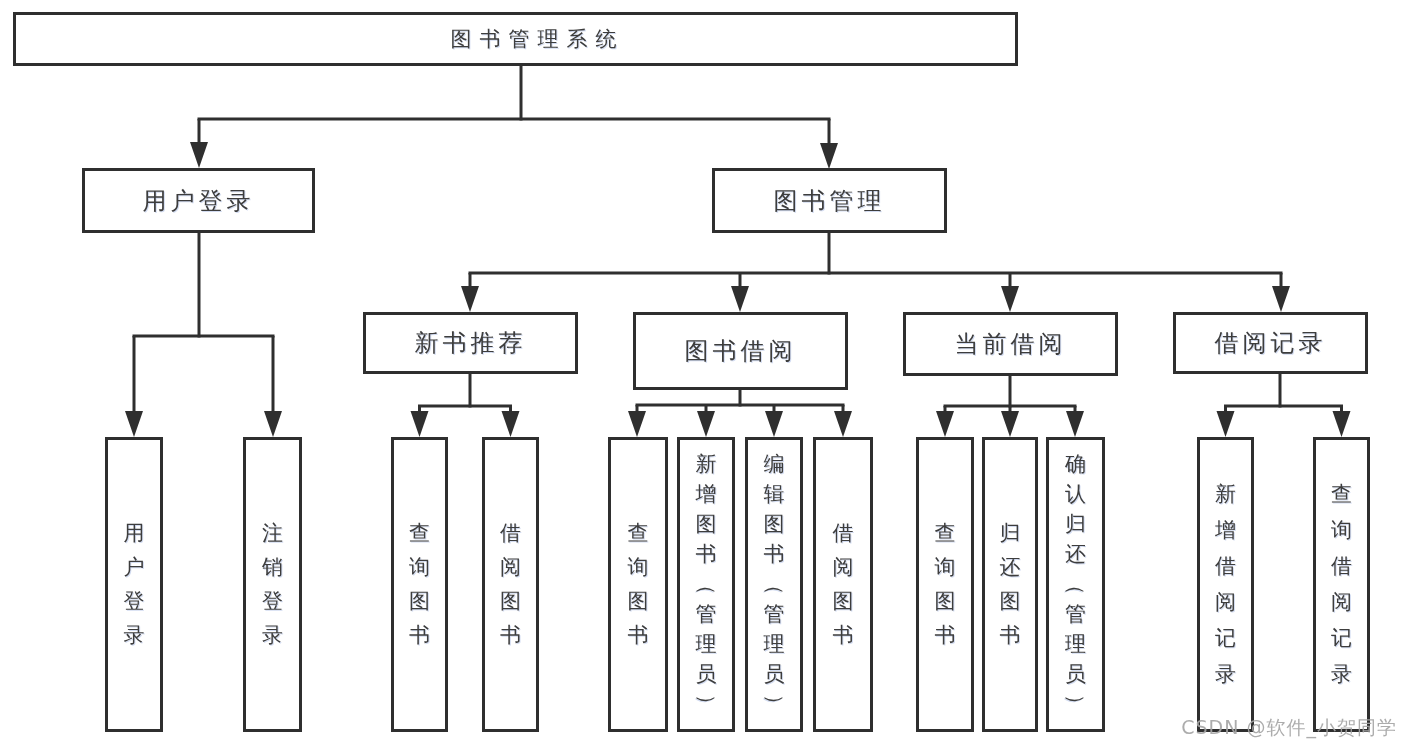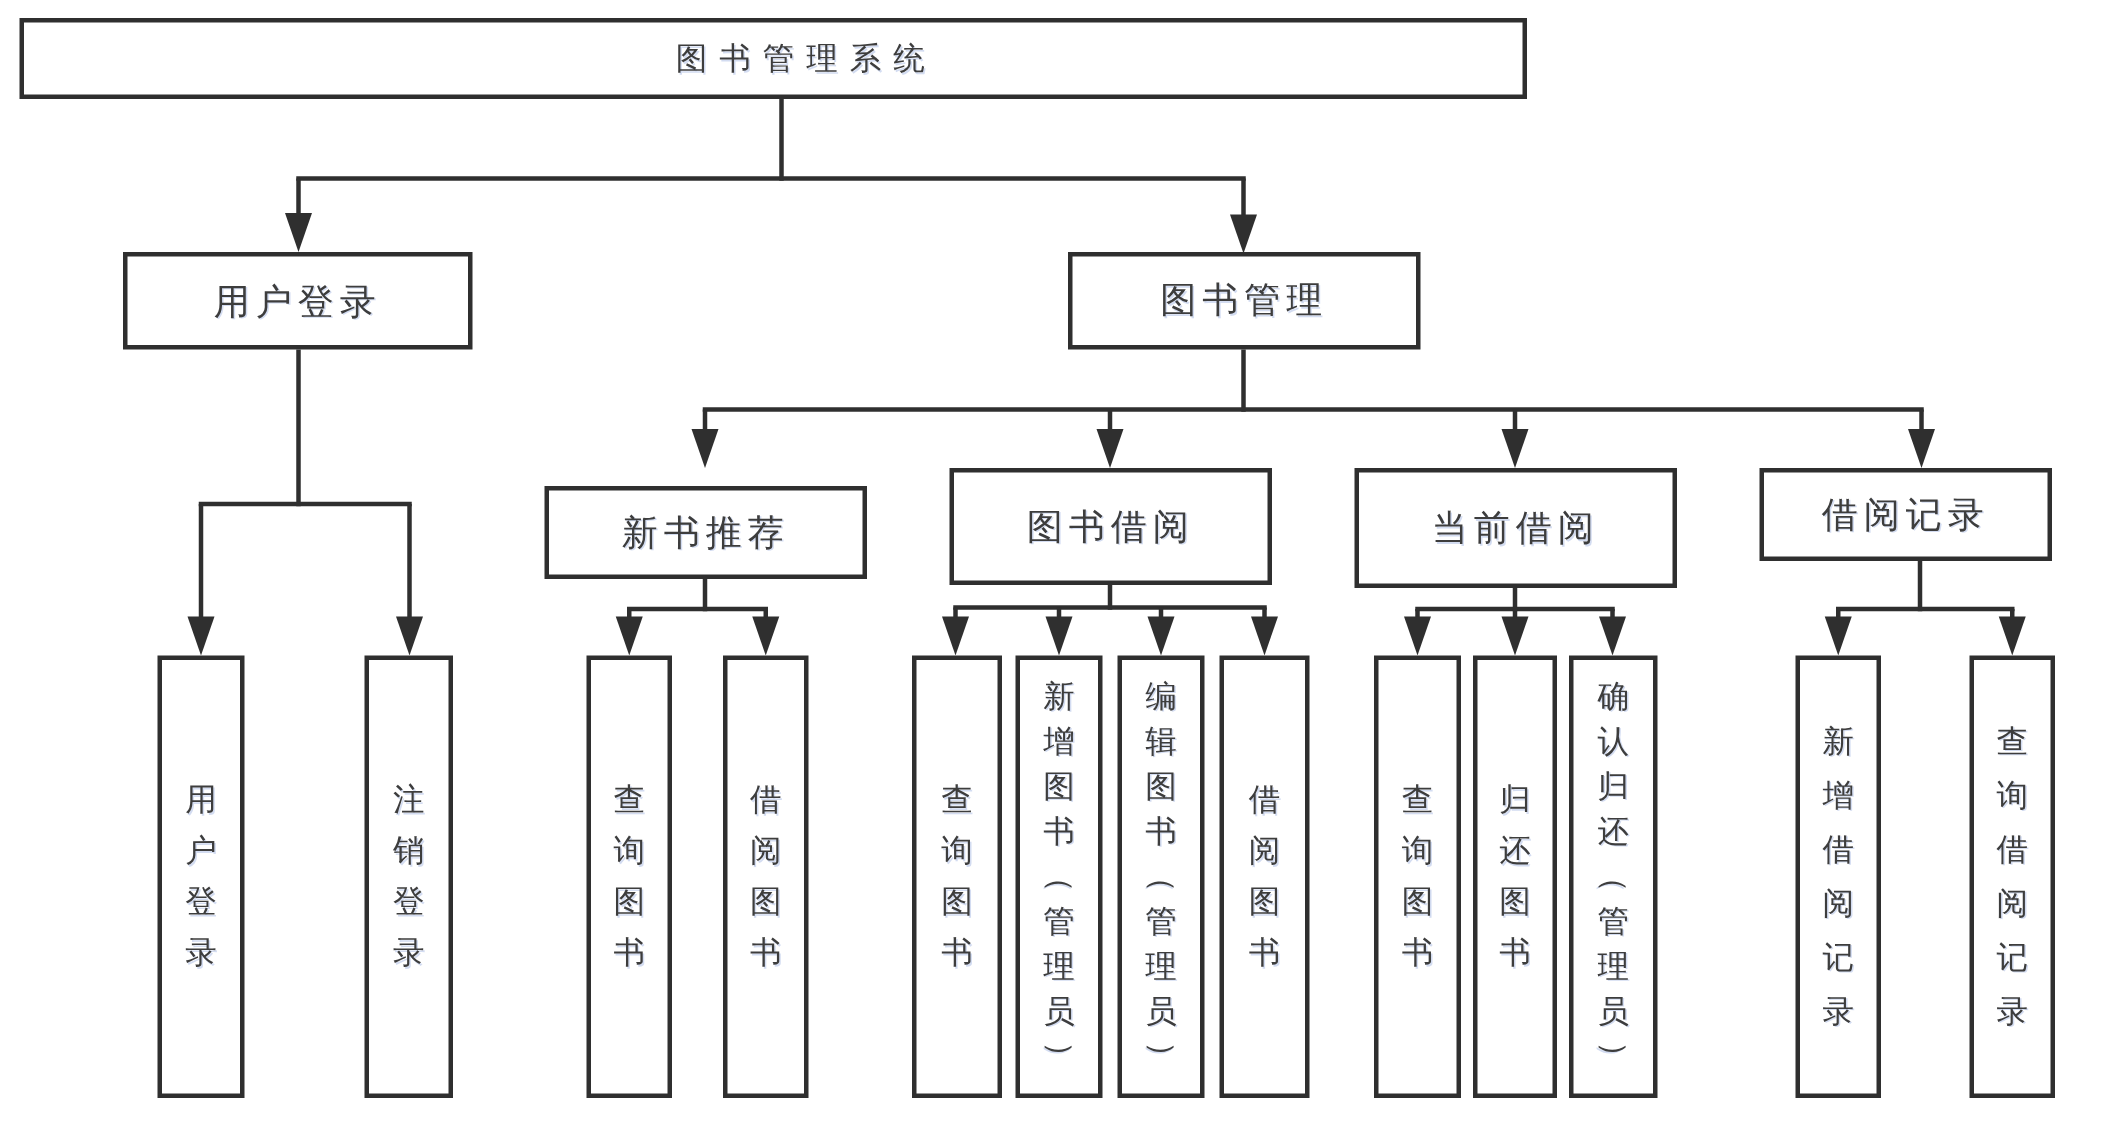--- a/index.html
+++ b/index.html
@@ -144,27 +144,27 @@
     <span class="hlabel root-label">图书管理系统</span>
   </div>
 
   <div class="node hnode" style="left:82px;top:168px;width:233px;height:65px;">
     <span class="hlabel">用户登录</span>
   </div>
   <div class="node hnode" style="left:712px;top:168px;width:235px;height:65px;font-family:Liberation Serif, serif;">
     <span class="hlabel">图书管理</span>
   </div>
 
-  <div class="node hnode" style="left:363px;top:312px;width:215px;height:62px;margin-top:12px;">
+  <div class="node hnode" style="left:363px;top:312px;width:215px;height:62px;">
     <span class="hlabel">新书推荐</span>
   </div>
   <div class="node hnode" style="left:633px;top:312px;width:215px;height:78px;">
     <span class="hlabel">图书借阅</span>
   </div>
-  <div class="node hnode" style="left:903px;top:312px;width:215px;height:80px;">
+  <div class="node hnode" style="left:903px;top:312px;width:215px;height:64px;">
     <span class="hlabel">当前借阅</span>
   </div>
   <div class="node hnode" style="left:1173px;top:312px;width:195px;height:62px;">
     <span class="hlabel">借阅记录</span>
   </div>
 
   <div class="node vnode gap13" style="left:105px;top:437px;width:58px;height:295px;">
       <span class="vchar">用</span>
       <span class="vchar">户</span>
       <span class="vchar">登</span>
@@ -259,13 +259,14 @@
     </div>
   <div class="node vnode gap15" style="left:1313px;top:437px;width:57px;height:295px;">
       <span class="vchar">查</span>
       <span class="vchar">询</span>
       <span class="vchar">借</span>
       <span class="vchar">阅</span>
       <span class="vchar">记</span>
       <span class="vchar">录</span>
     </div>
 
+  <div class="watermark">CSDN @软件_小贺同学</div>
 </div>
 
 </body></html>

